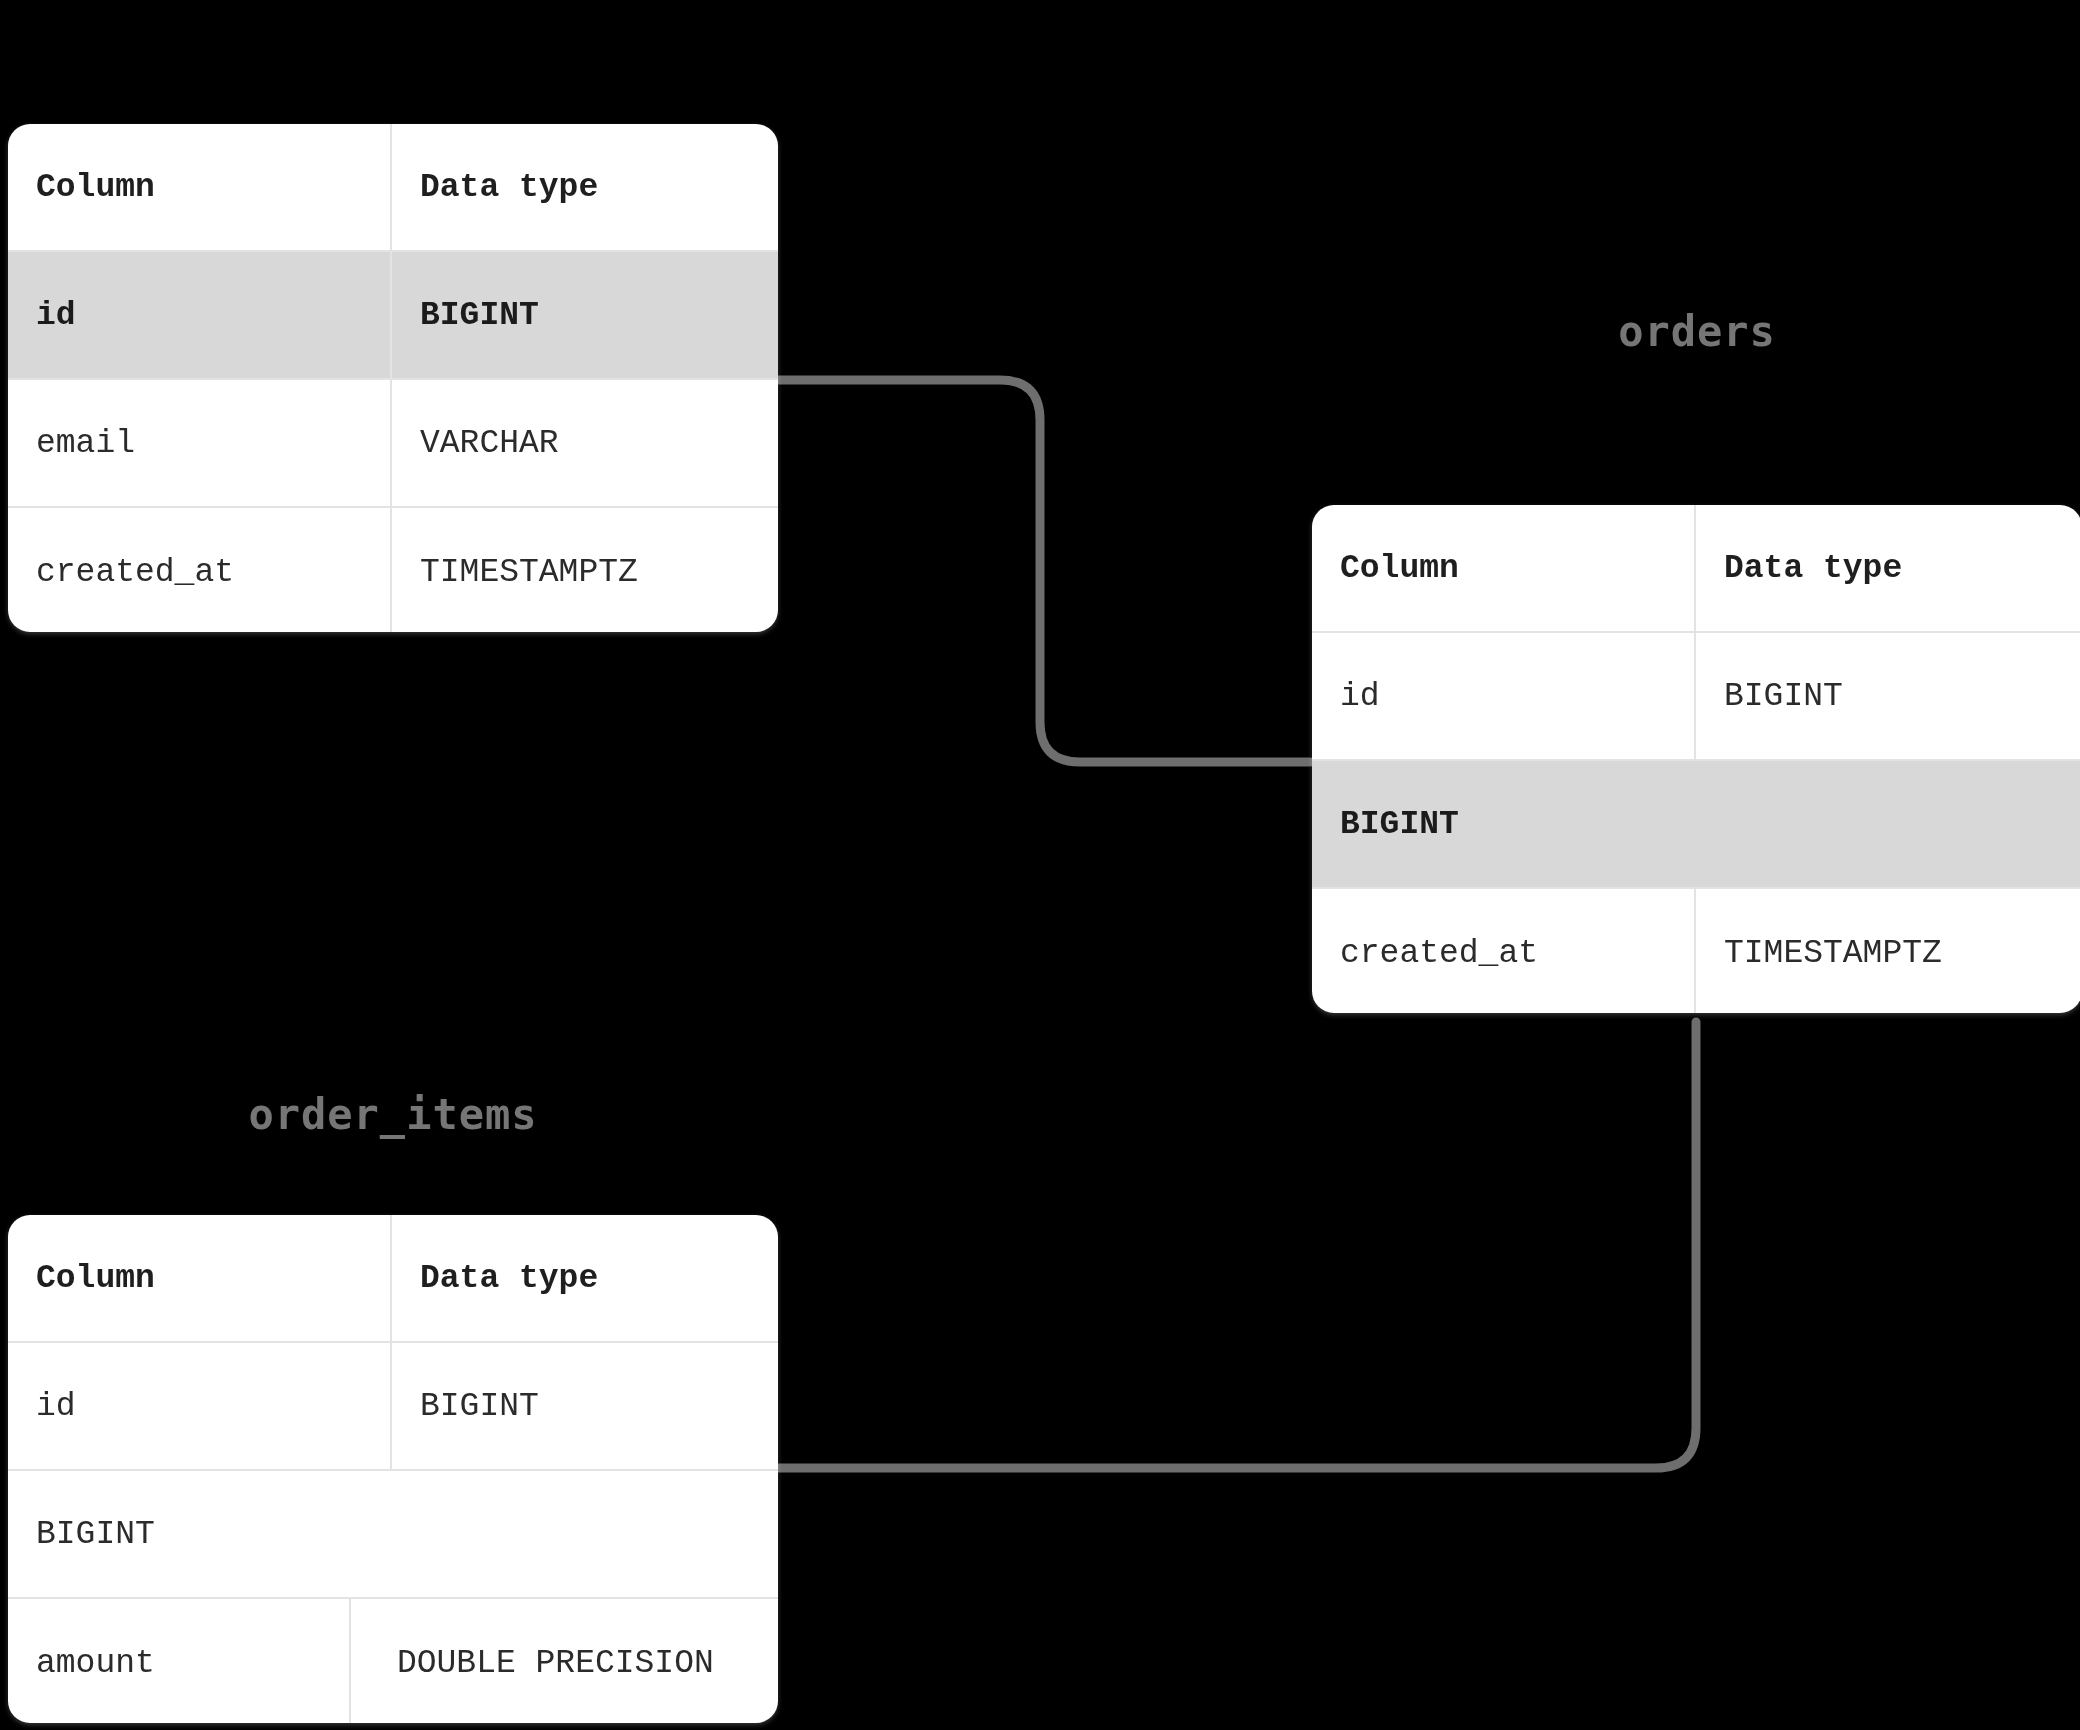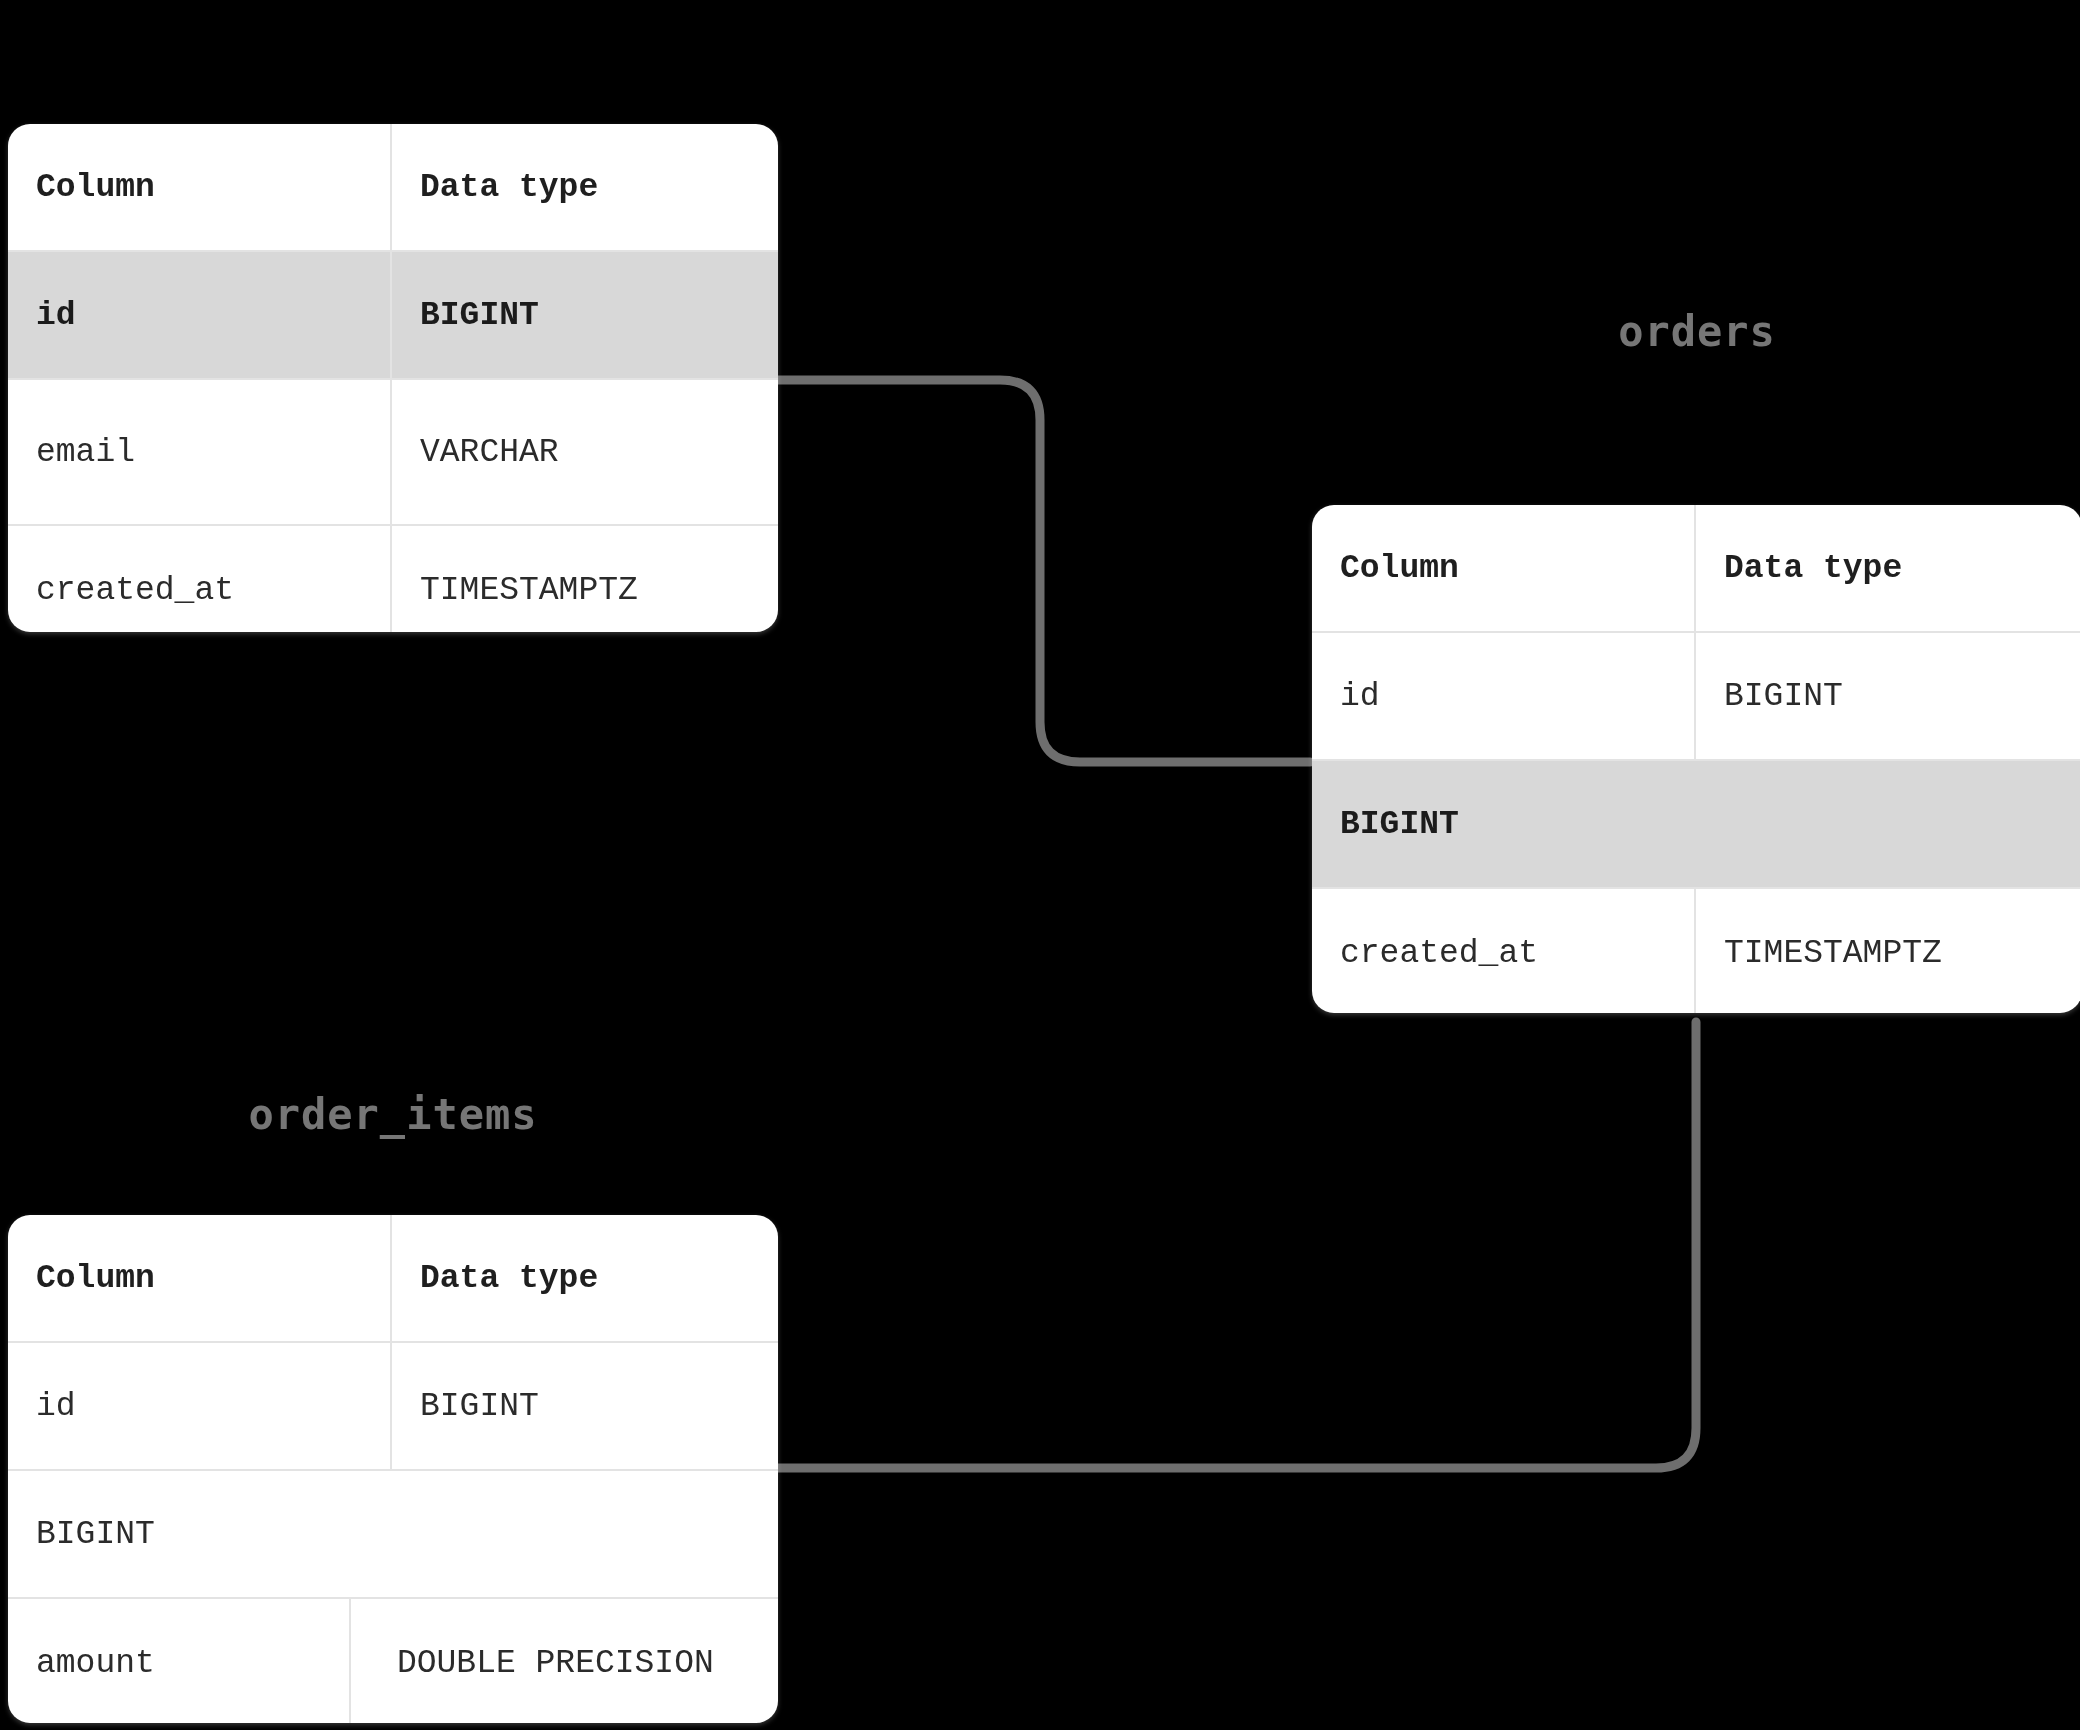--- a/index.html
+++ b/index.html
@@ -109,21 +109,21 @@
       <div class="erow header" style="height:128px;">
         <div class="ecell col-name" style="width:384px;">Column</div>
         <div class="ecell col-type" style="width:386px;">Data type</div>
       </div>
 
       <div class="erow highlight" style="height:128px;">
         <div class="ecell col-name" style="width:384px;">id</div>
         <div class="ecell col-type" style="width:386px;">BIGINT</div>
       </div>
 
-      <div class="erow" style="height:146px;">
+      <div class="erow" style="height:128px;">
         <div class="ecell col-name" style="width:384px;">email</div>
         <div class="ecell col-type" style="width:386px;text-align:right;">VARCHAR</div>
       </div>
 
       <div class="erow" style="height:128px;">
         <div class="ecell col-name" style="width:384px;">created_at</div>
         <div class="ecell col-type" style="width:386px;">TIMESTAMPTZ</div>
       </div>
 
     </div>

